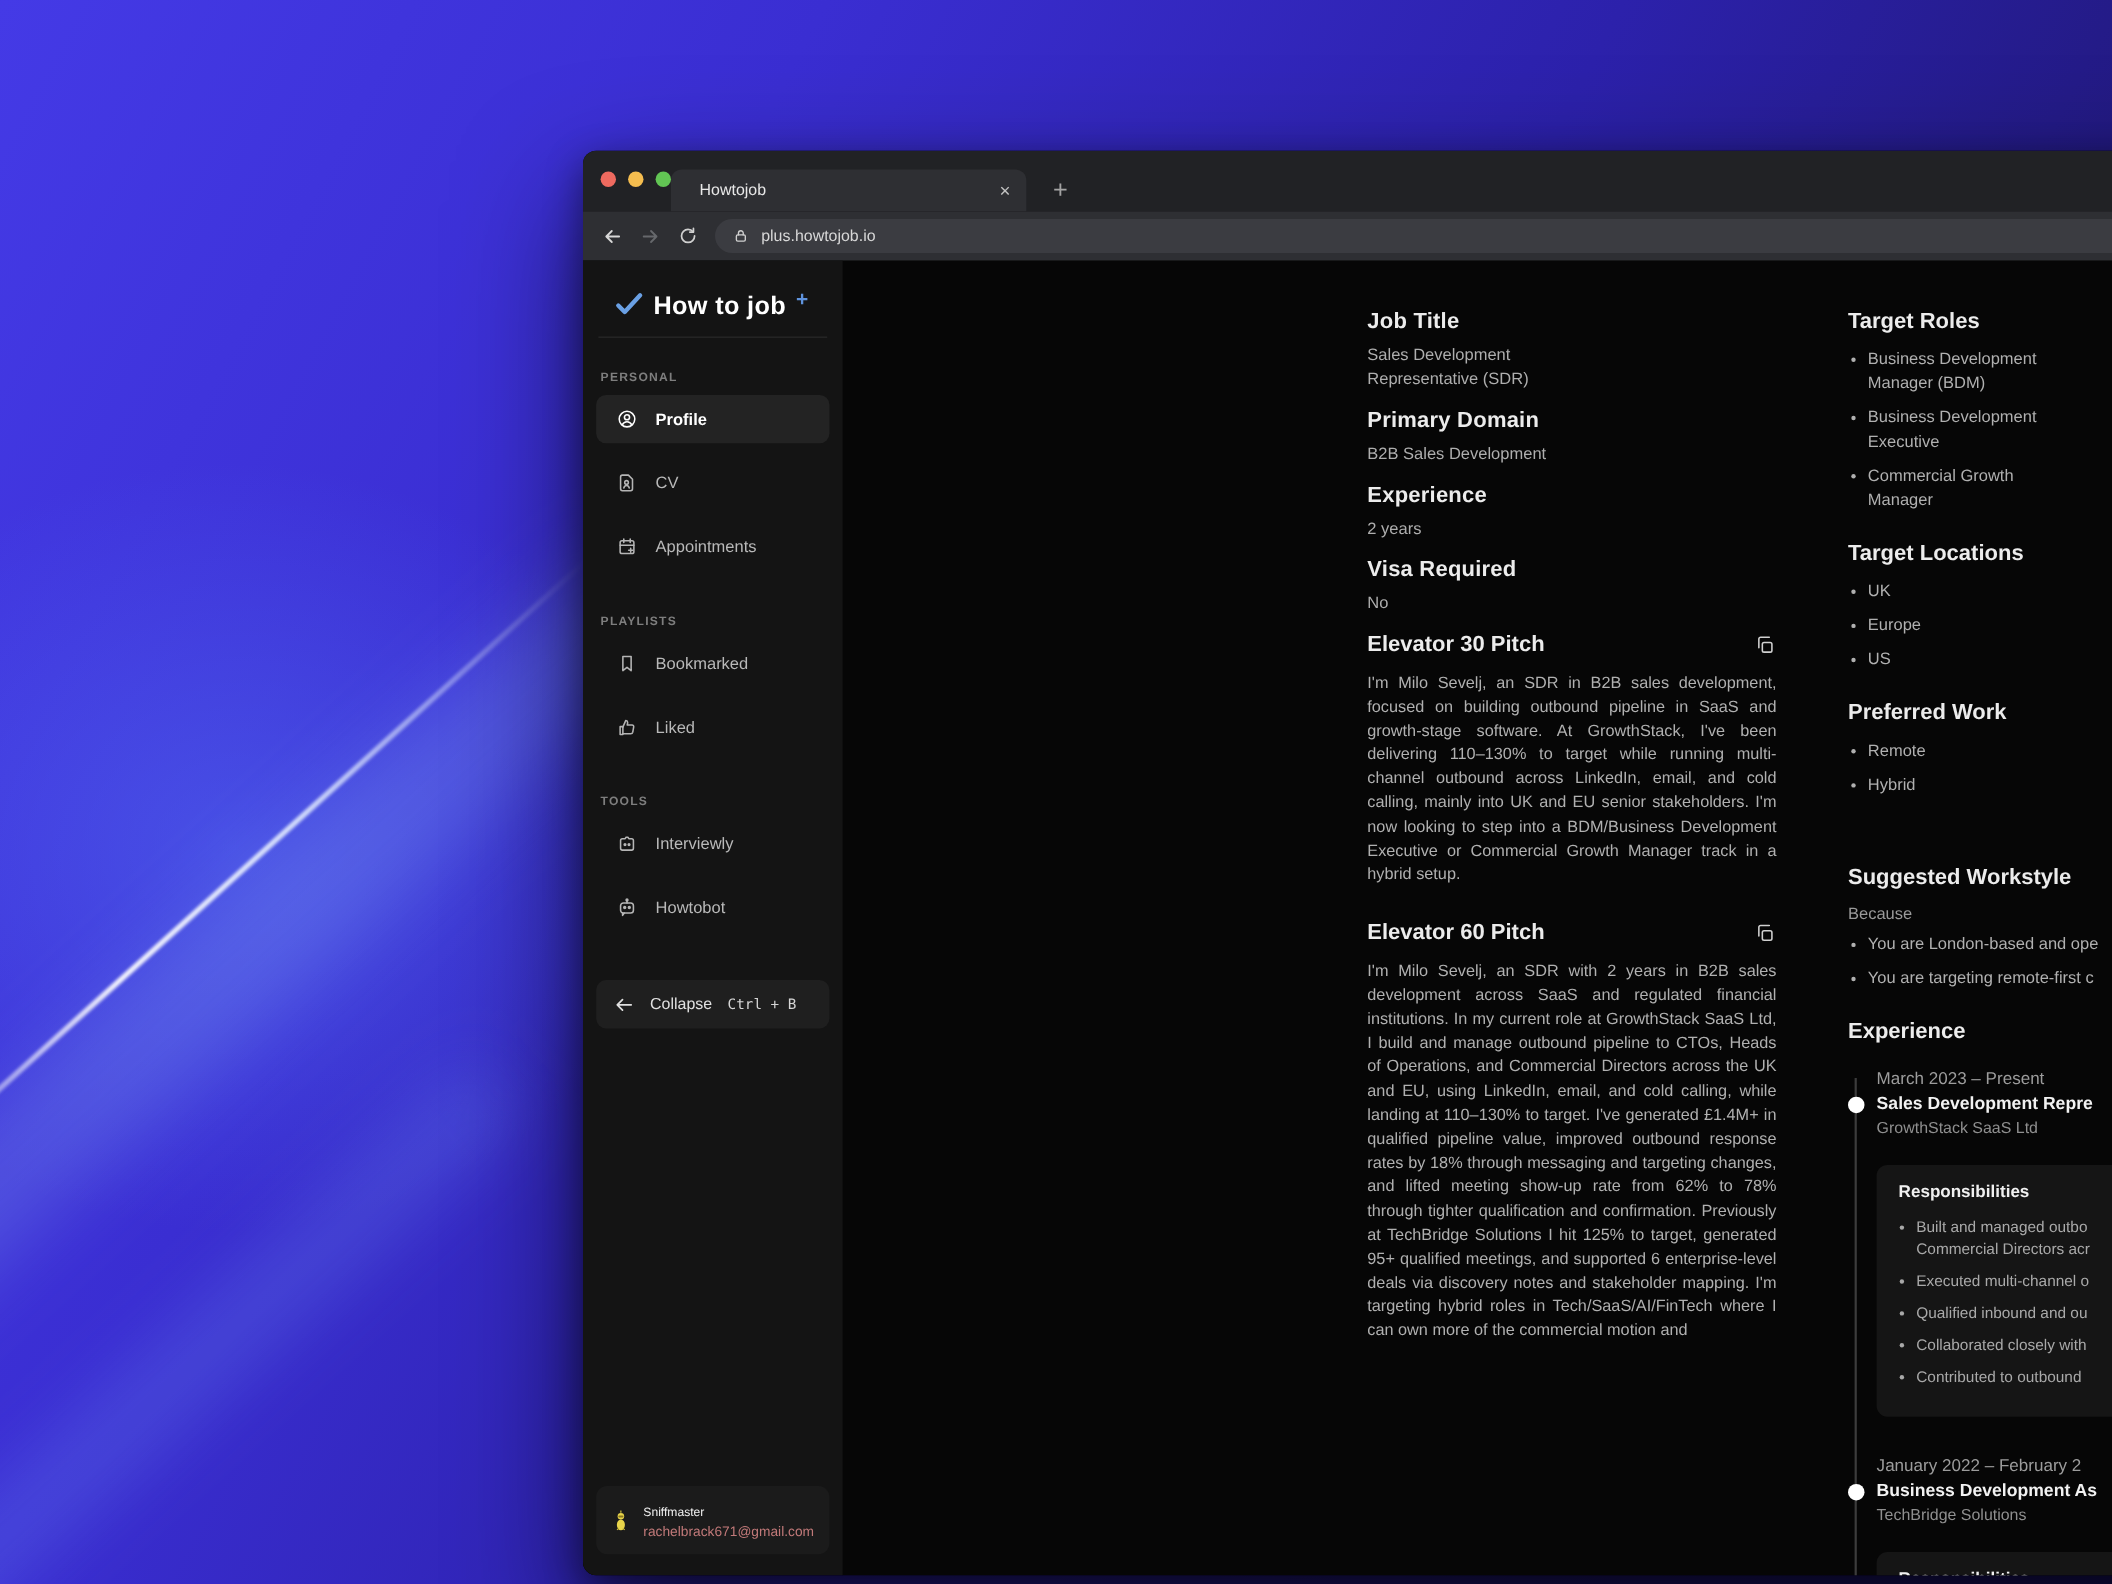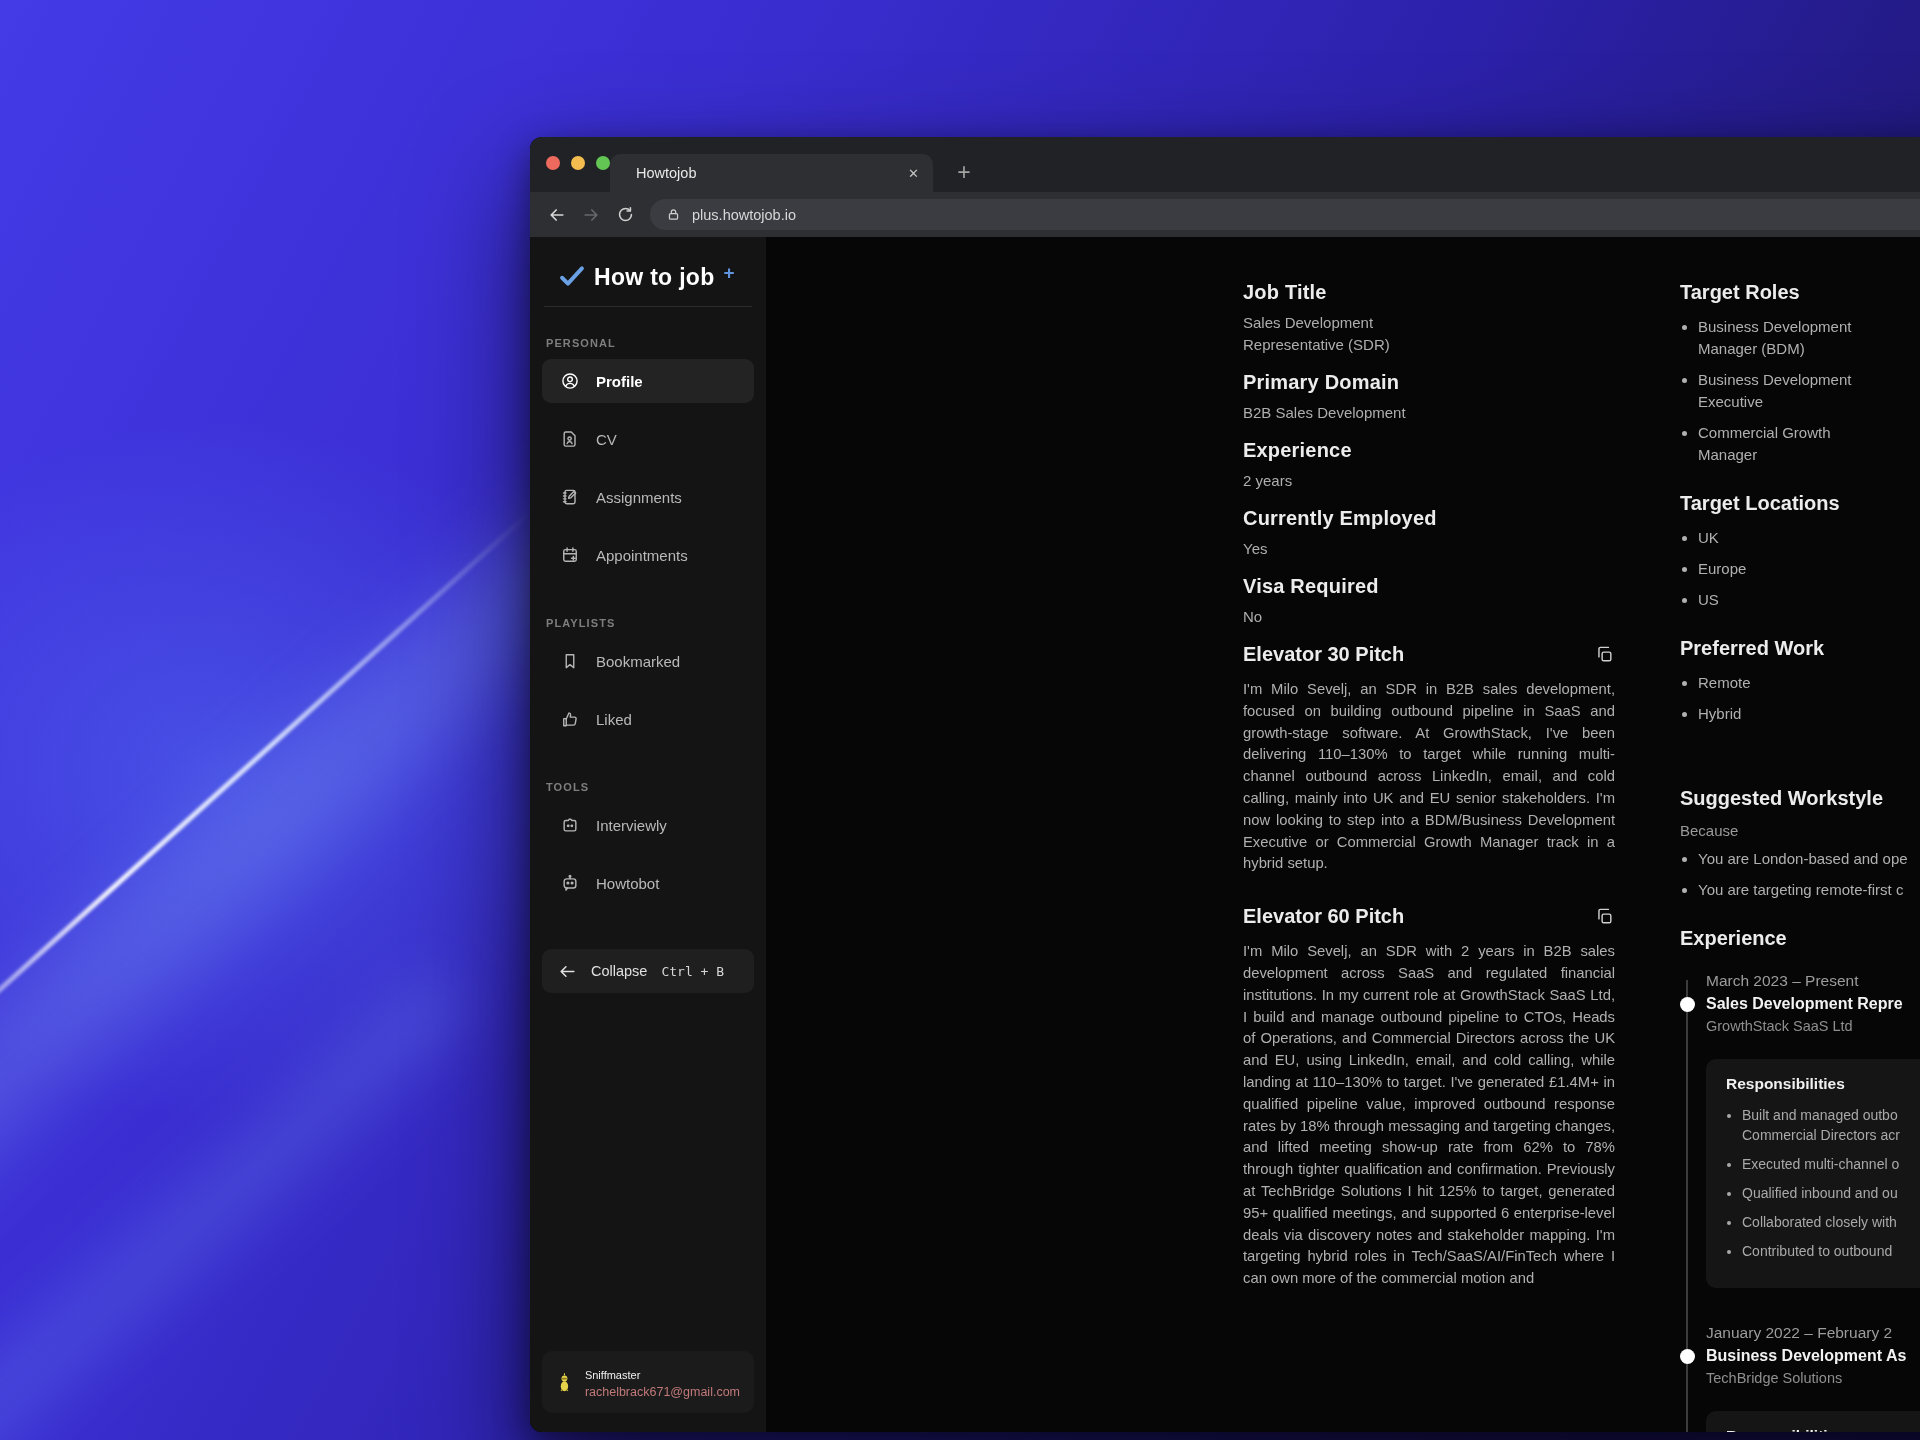--- a/index.html
+++ b/index.html
@@ -176,30 +176,20 @@
                 <path d="M7 3.5h6.5L18 8v10.5a2 2 0 0 1-2 2H7a2 2 0 0 1-2-2v-13a2 2 0 0 1 2-2z"></path>
                 <circle cx="11.5" cy="11.5" r="2"></circle>
                 <path d="M8.5 17.5c.5-1.8 1.6-2.6 3-2.6s2.5.8 3 2.6"></path>
               </svg>
           </span>
           <span>CV</span>
         </div>
         <div class="item">
           <span class="icon">
             <svg width="20" height="20" viewBox="0 0 24 24" fill="none" stroke-width="1.7" stroke-linecap="round" stroke-linejoin="round">
-                <rect x="6" y="4" width="12" height="16" rx="2"></rect>
-                <path d="M4.2 7.2h3M4.2 10.7h3M4.2 14.2h3M4.2 17.7h3"></path>
-                <path d="M16.8 5.2l2 2L13 13l-2.6.6.6-2.6z"></path>
-              </svg>
-          </span>
-          <span>Assignments</span>
-        </div>
-        <div class="item">
-          <span class="icon">
-            <svg width="20" height="20" viewBox="0 0 24 24" fill="none" stroke-width="1.7" stroke-linecap="round" stroke-linejoin="round">
                 <rect x="4.5" y="5.5" width="15" height="14" rx="2"></rect>
                 <path d="M8.5 3.5v4M15.5 3.5v4M4.5 10.5h15"></path>
                 <path d="M13.8 15.8h4.4M16 13.6V18"></path>
               </svg>
           </span>
           <span>Appointments</span>
         </div>
 
         <div class="section-label later">PLAYLISTS</div>
 
@@ -276,24 +266,20 @@
           <div class="field-value">Sales Development
 Representative (SDR)</div>
         </div>
         <div class="field">
           <div class="field-label">Primary Domain</div>
           <div class="field-value">B2B Sales Development</div>
         </div>
         <div class="field">
           <div class="field-label">Experience</div>
           <div class="field-value">2 years</div>
-        </div>
-        <div class="field">
-          <div class="field-label">Currently Employed</div>
-          <div class="field-value">Yes</div>
         </div>
         <div class="field">
           <div class="field-label">Visa Required</div>
           <div class="field-value">No</div>
         </div>
 
         <div class="pitch">
           <div class="pitch-head">
             <span class="pitch-title">Elevator 30 Pitch</span>
             <span class="copy-btn">

